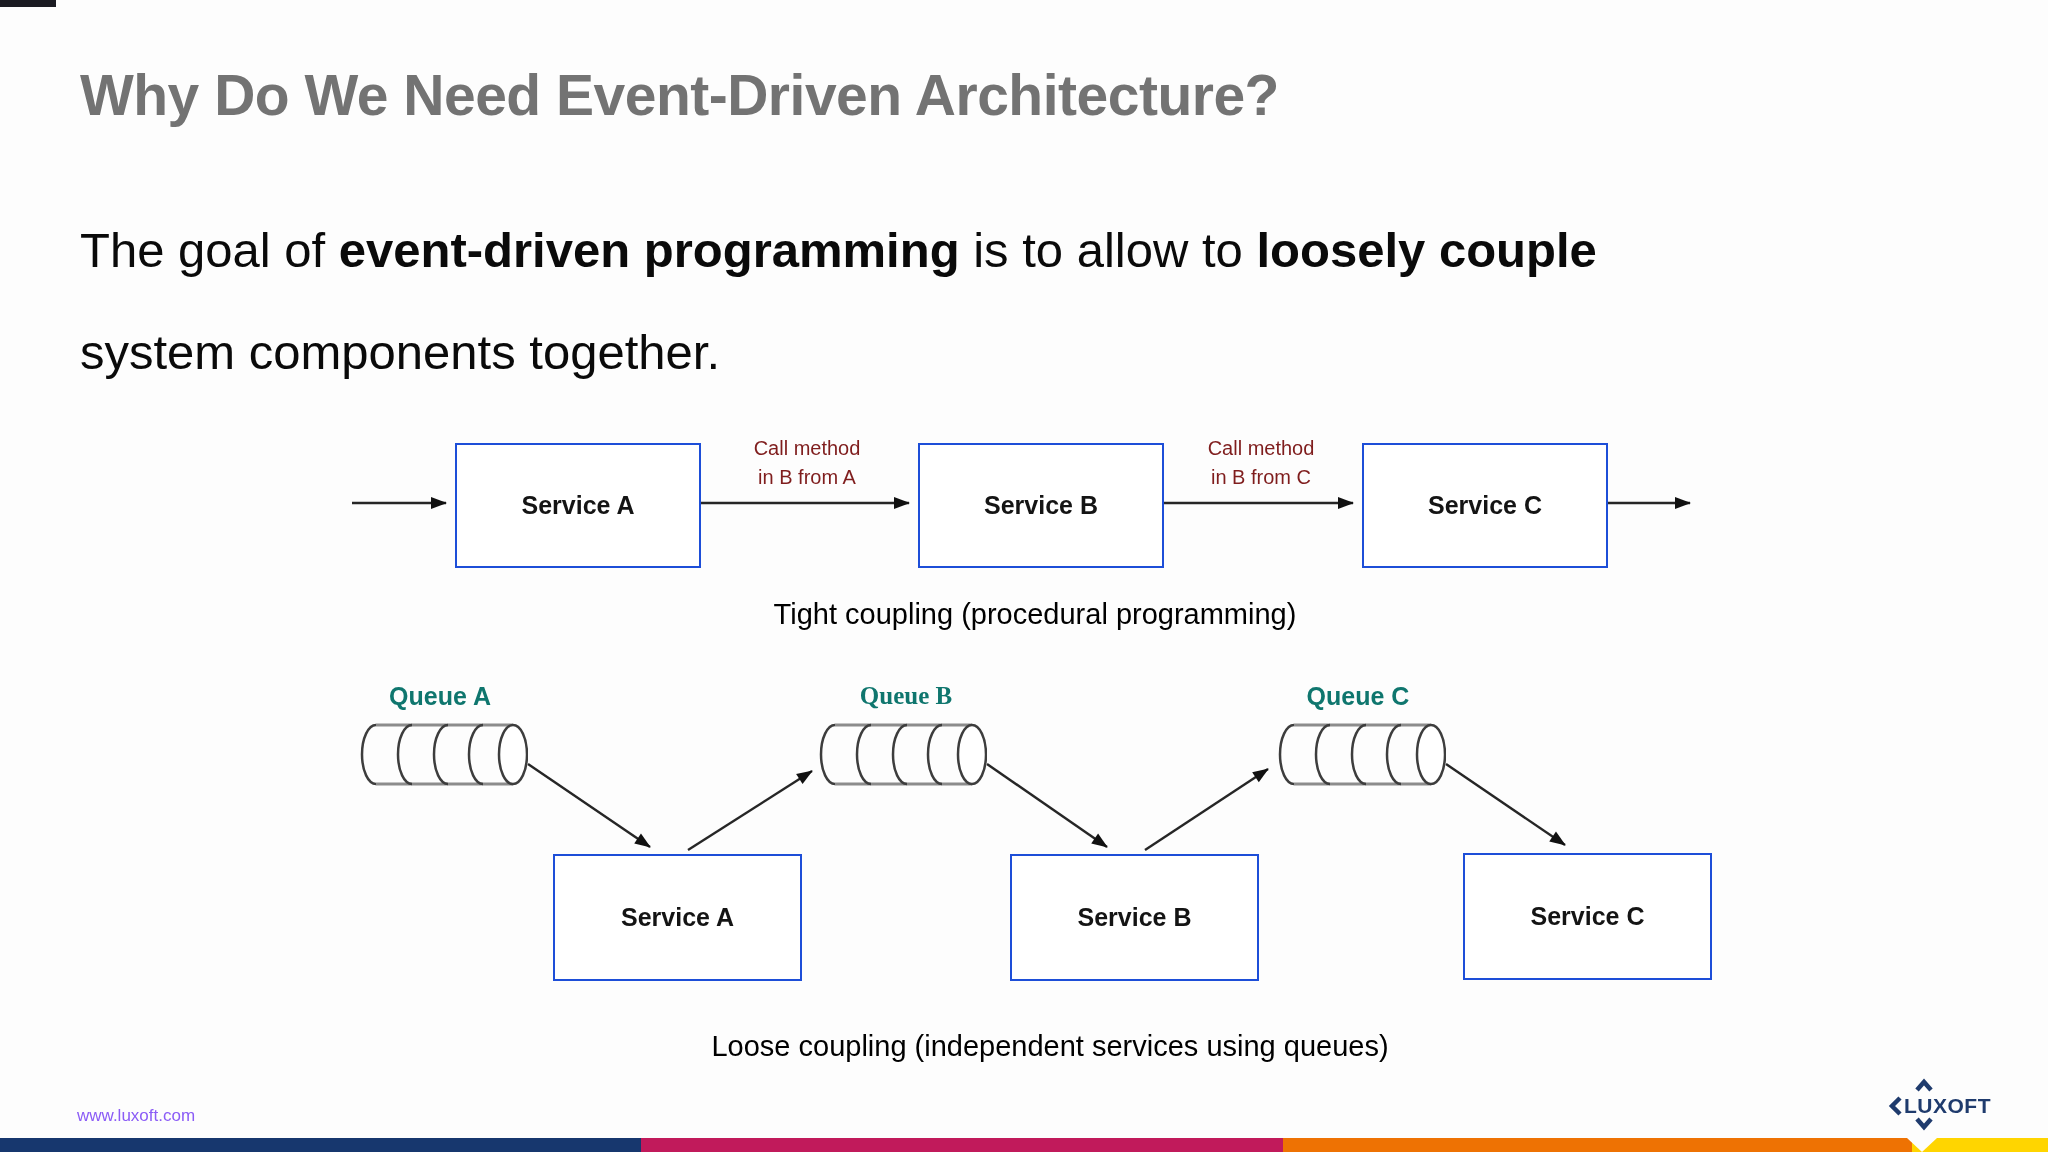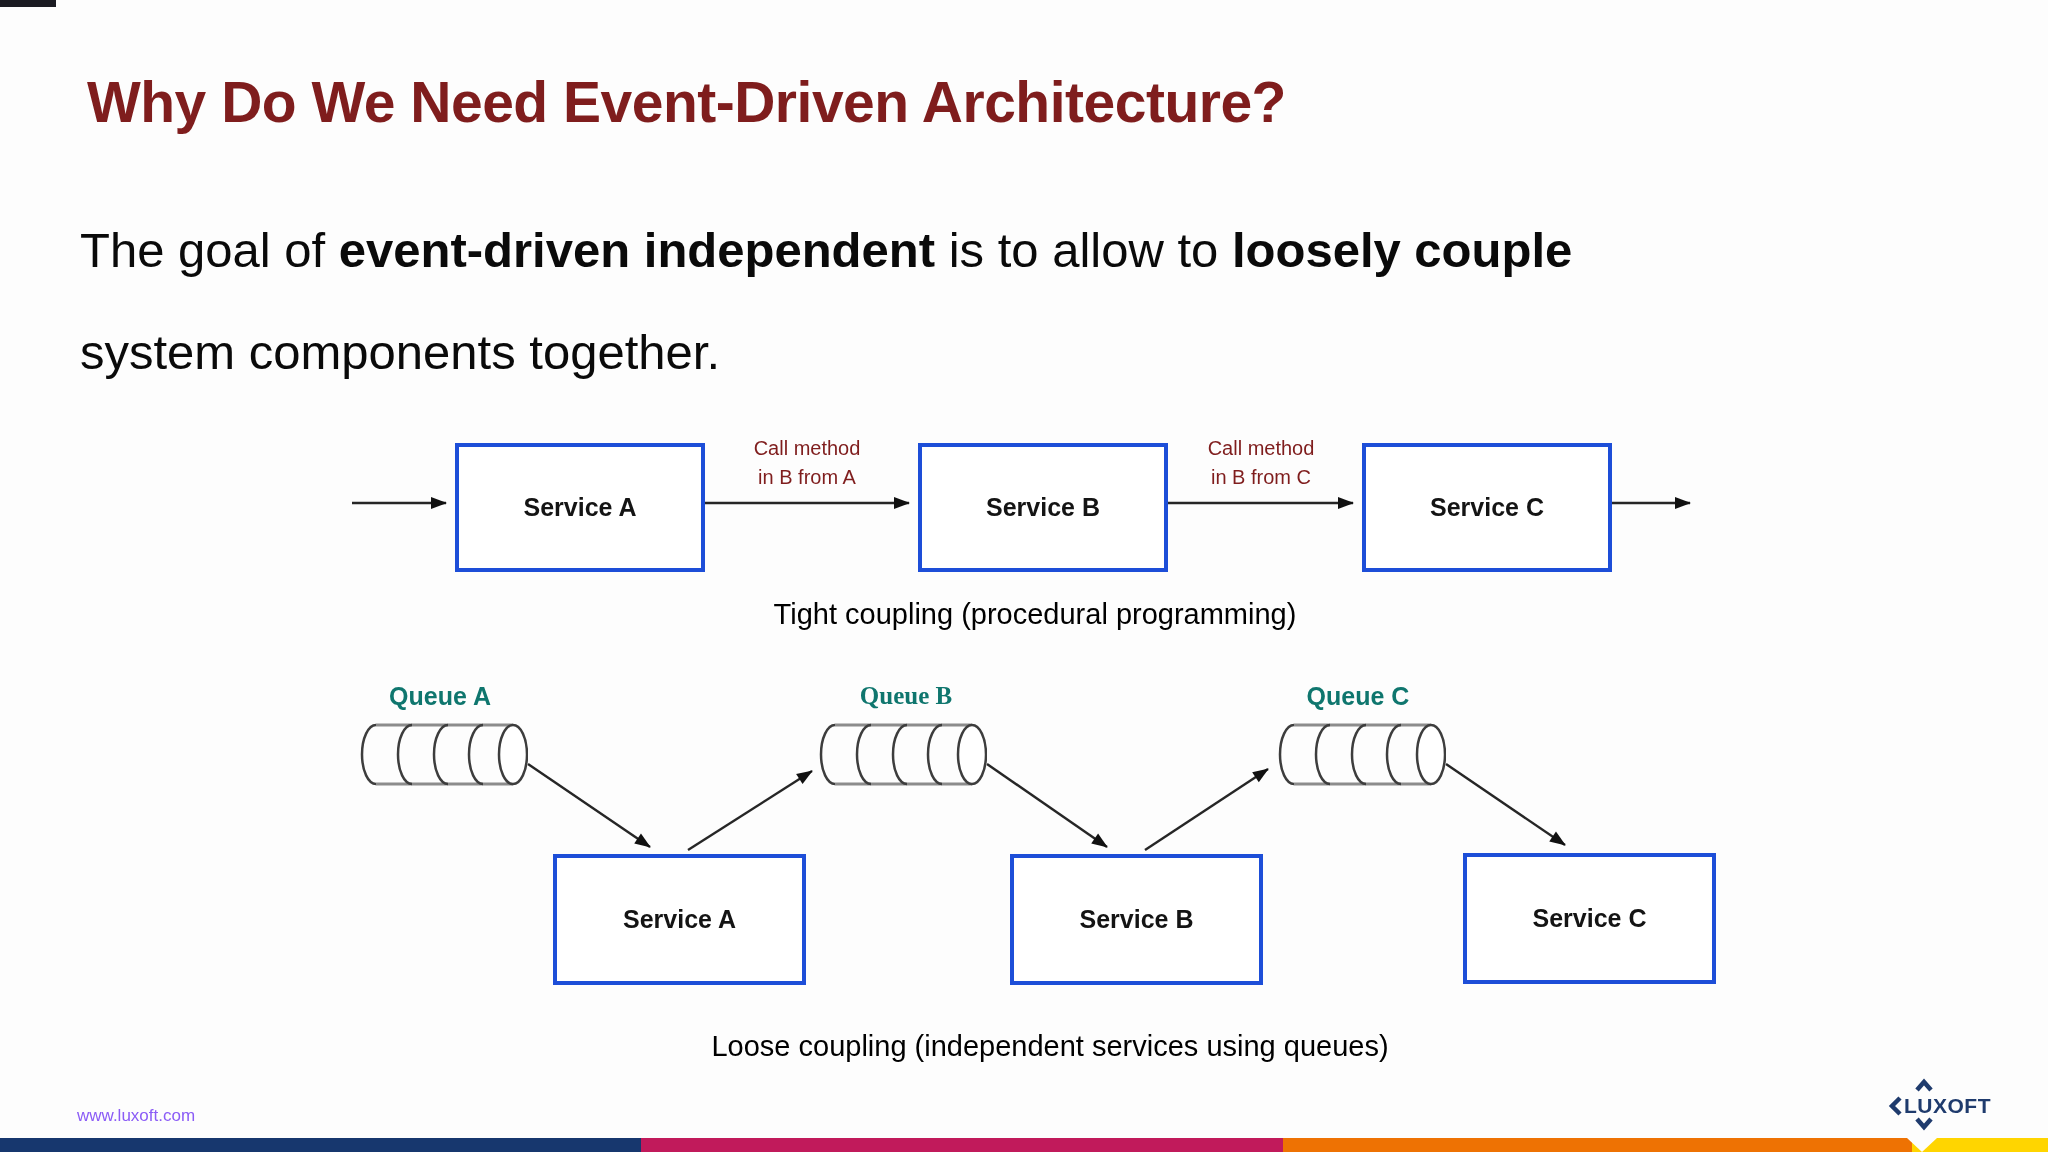--- a/index.html
+++ b/index.html
@@ -6,31 +6,31 @@
   .slide{
     position:relative;
     width:2048px;height:1152px;
     background:#fdfdfd;
     overflow:hidden;
     font-family:"Liberation Sans", sans-serif;
     color:#000;
   }
   .artifact{position:absolute;left:0;top:0;width:56px;height:7px;background:#1b1b22;}
   .title{
-    position:absolute;left:80px;top:62px;margin:7px;
-    font-size:57px;font-weight:bold;color:#7f1d1d;letter-spacing:-0.5px;
+    position:absolute;left:80px;top:62px;margin:0;
+    font-size:57px;font-weight:bold;color:#737373;letter-spacing:-0.5px;
   }
   .body-line{position:absolute;left:80px;font-size:49px;color:#0a0a0a;white-space:nowrap;}
   .body-line b{font-weight:bold;}
   .line1{top:222px;}
   .line2{top:324px;}
 
   
   .dbox{
-    position:absolute;background:#fff;border:4px solid #1d4ed8;
+    position:absolute;background:#fff;border:2px solid #1d4ed8;
     display:flex;align-items:center;justify-content:center;
     font-size:25px;font-weight:bold;color:#141414;
   }
   .arrow-svg{position:absolute;pointer-events:none;}
   .caption{position:absolute;text-align:center;font-size:29px;color:#000000;}
 
   
   .t-boxA{left:455px;top:443px;width:242px;height:121px;}
   .t-boxB{left:918px;top:443px;width:242px;height:121px;}
   .t-boxC{left:1362px;top:443px;width:242px;height:121px;}
@@ -75,21 +75,21 @@
 </style>
 </head>
 <body>
 
 <div class="slide">
 
   <div class="artifact"></div>
 
   <h1 class="title">Why Do We Need Event-Driven Architecture?</h1>
 
-  <div class="body-line line1"><span>The goal of </span><b>event-driven independent</b><span> is to allow to </span><b>loosely couple</b></div>
+  <div class="body-line line1"><span>The goal of </span><b>event-driven programming</b><span> is to allow to </span><b>loosely couple</b></div>
   <div class="body-line line2">system components together.</div>
 
   <svg class="arrow-svg" style="left:300px;top:420px;" width="1420" height="200" viewBox="300 420 1420 200">
     <defs>
       <marker id="ah1" markerUnits="userSpaceOnUse" markerWidth="18" markerHeight="14" refX="16" refY="7" orient="auto">
         <path d="M1,1 L17,7 L1,13 z" fill="#111"></path>
       </marker>
     </defs>
     <line x1="352" y1="503" x2="446" y2="503" stroke="#262626" stroke-width="2.4" marker-end="url(#ah1)"></line>
     <line x1="697" y1="503" x2="909" y2="503" stroke="#262626" stroke-width="2.4" marker-end="url(#ah1)"></line>

